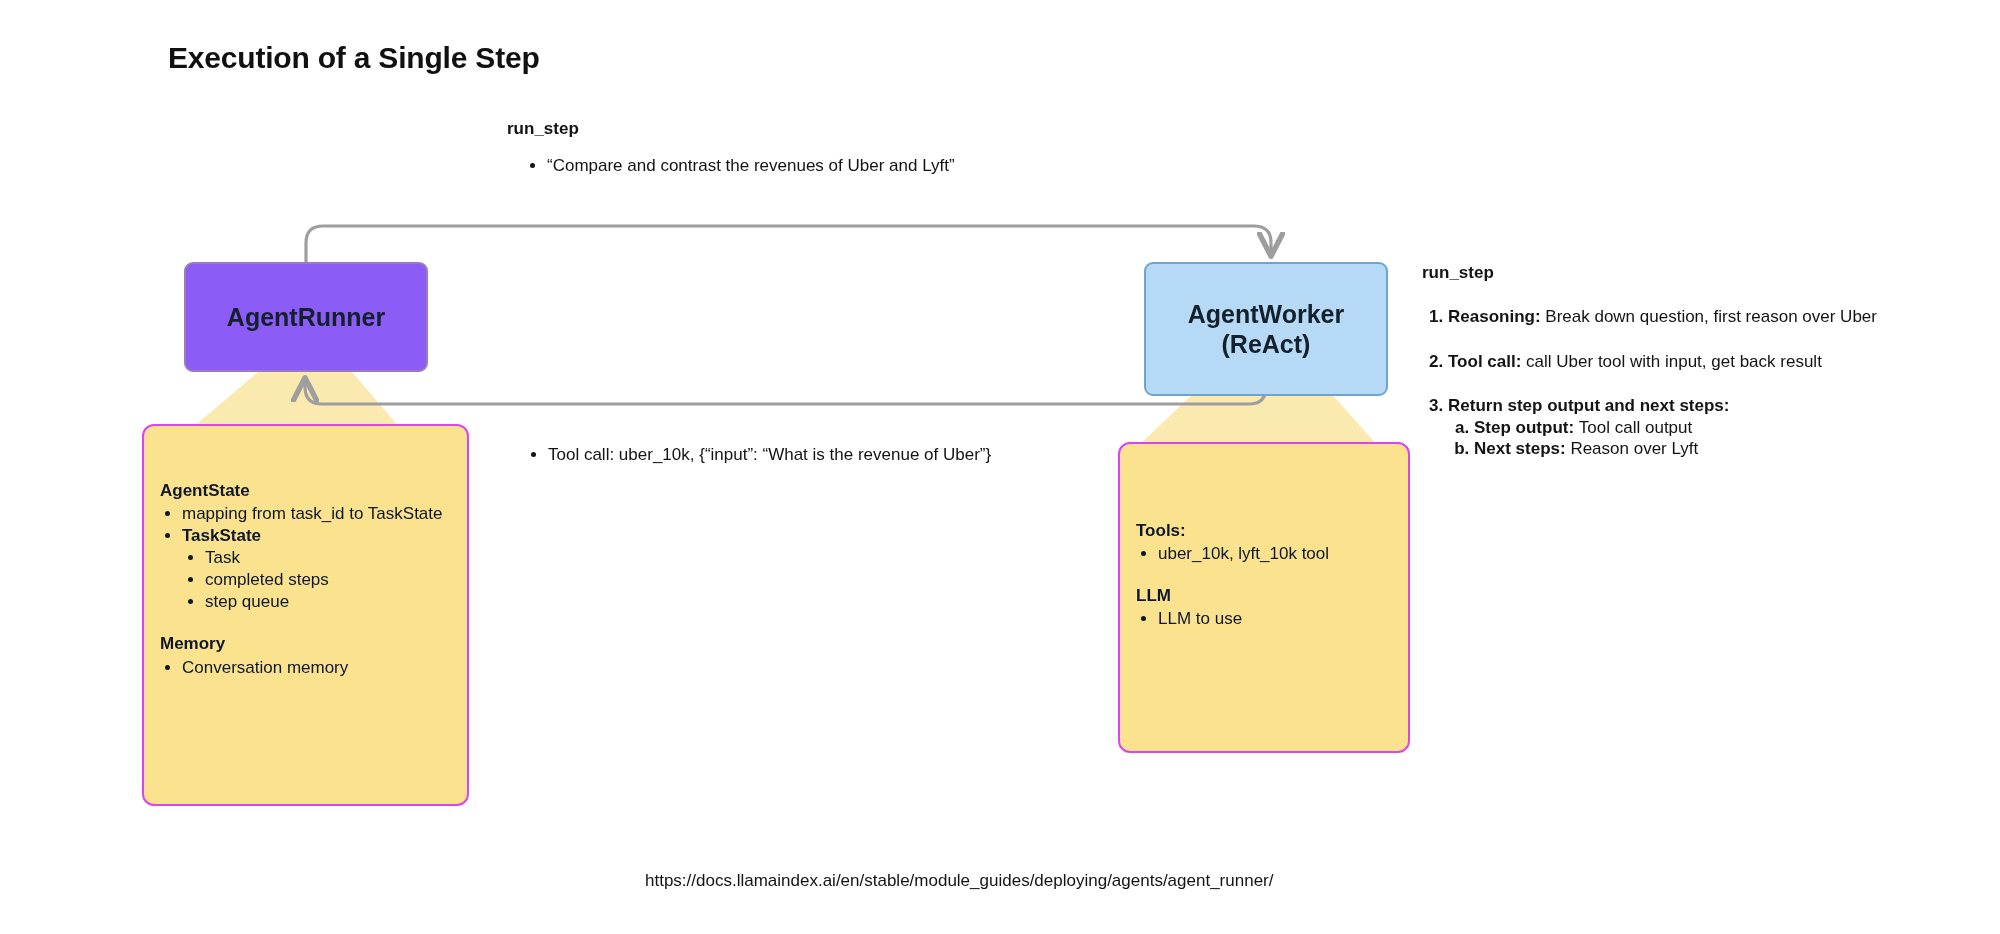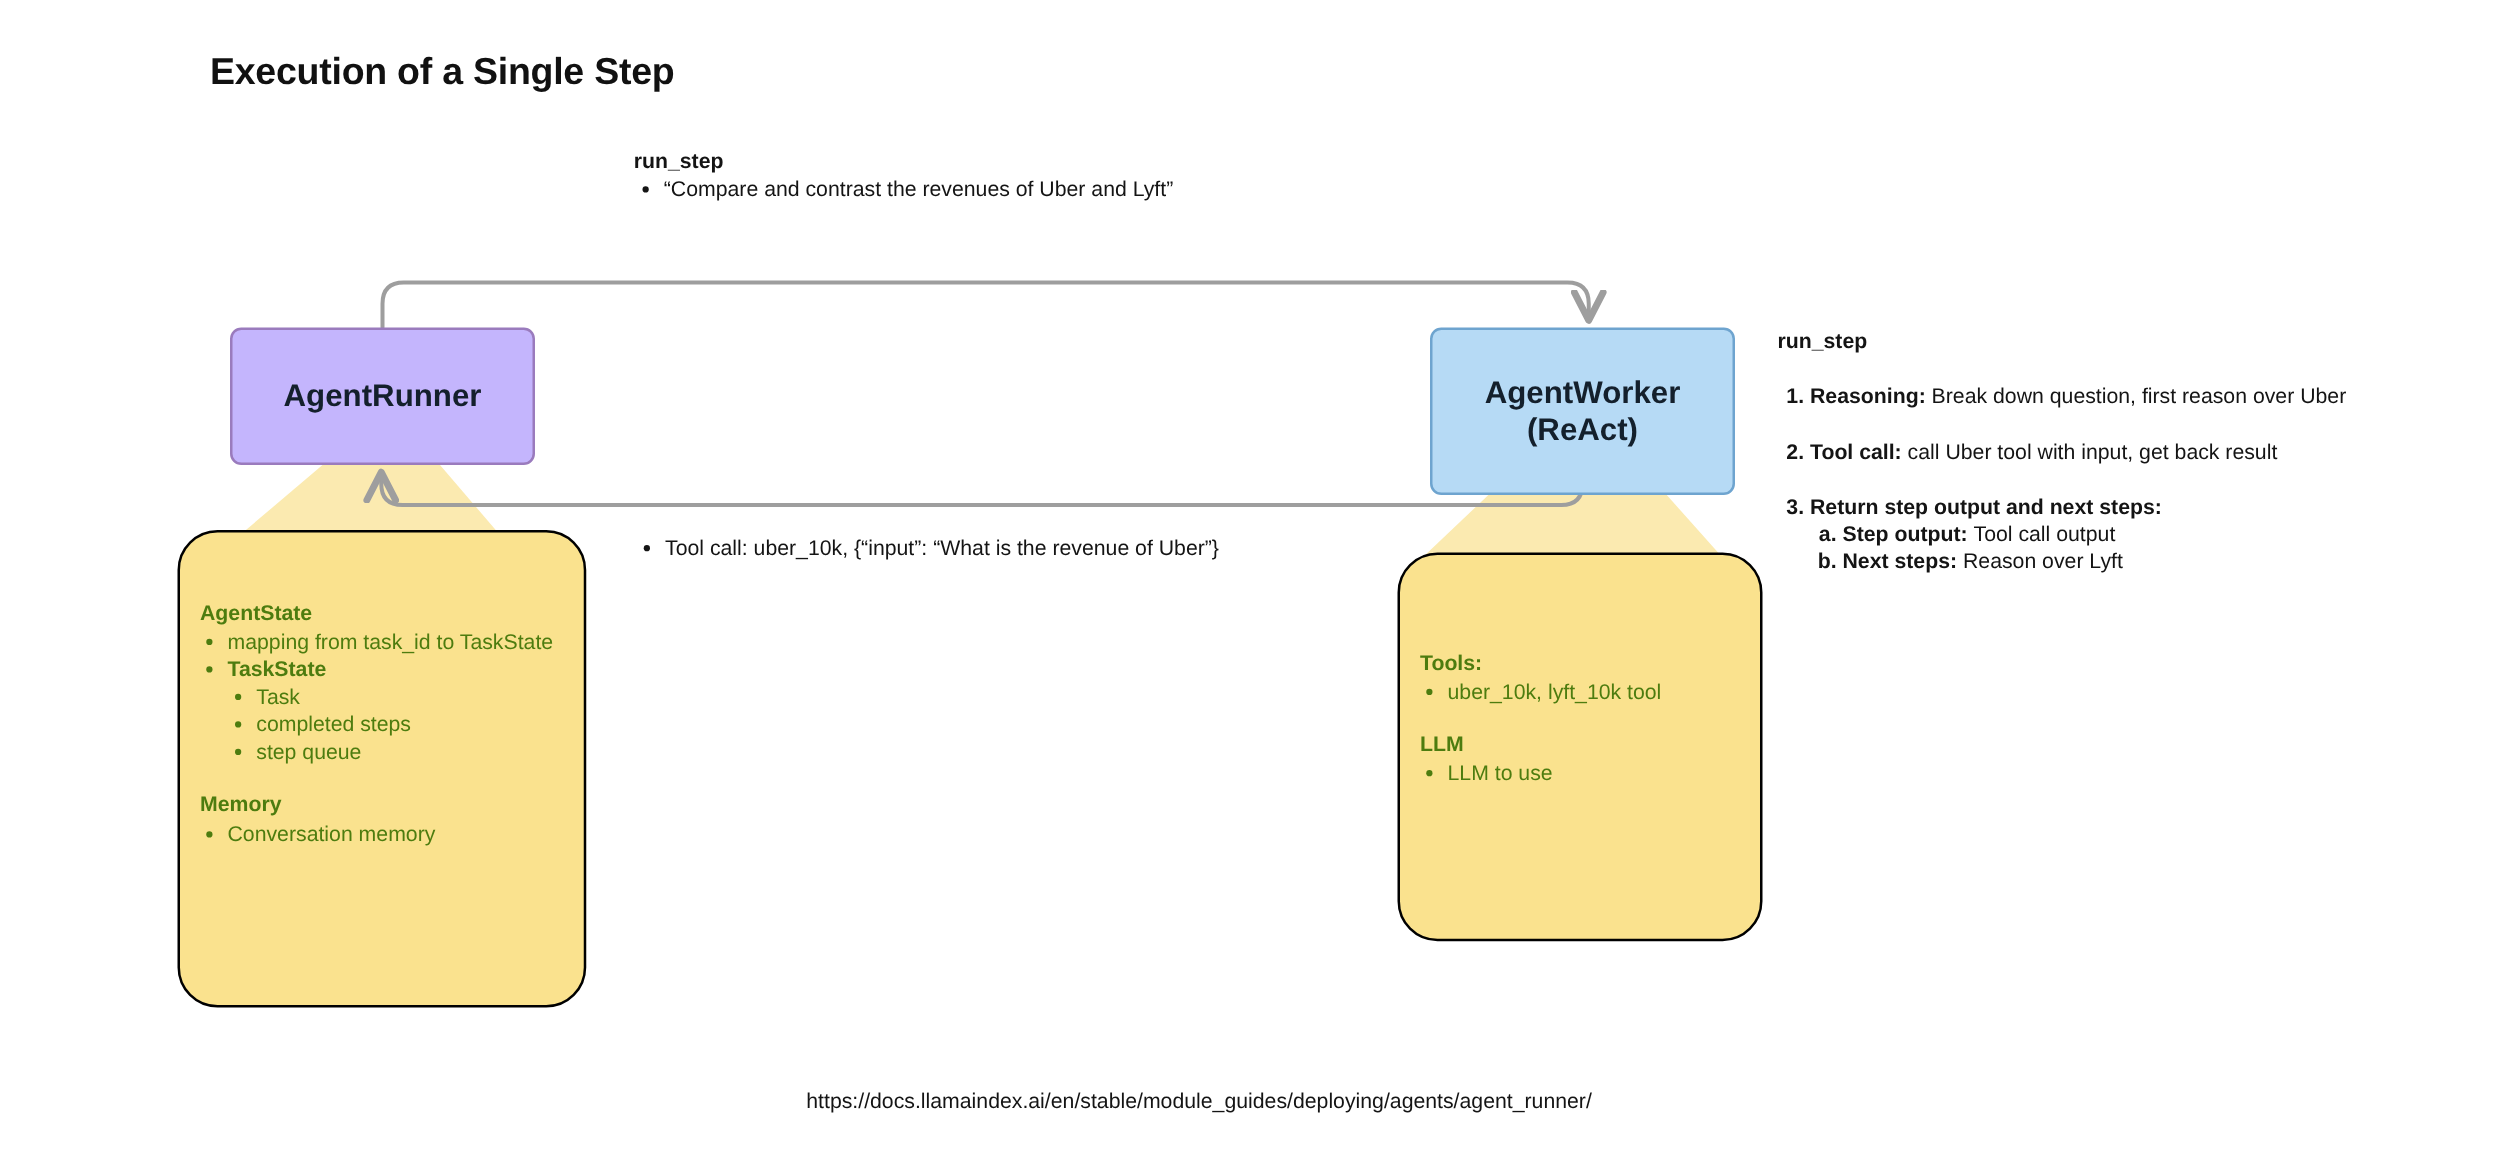--- a/index.html
+++ b/index.html
@@ -56,44 +56,44 @@
     text-align: center;
     font-weight: bold;
     color: #14202c;
     line-height: 1.2;
   }
   #node-agentrunner {
     left: 184px;
     top: 262px;
     width: 244px;
     height: 110px;
-    background: #c4b5fd;
+    background: #8b5cf6;
     border: 2px solid #9a7bbd;
     font-size: 25px;
   }
   #node-agentworker {
     left: 1144px;
     top: 262px;
     width: 244px;
     height: 134px;
     background: #b6daf5;
     border: 2px solid #6ea4cf;
     font-size: 25px;
   }
 
   
   .note-card {
     position: absolute;
     box-sizing: border-box;
     background: #fae28e;
-    border: 2px solid #000000;
-    border-radius: 32px;
+    border: 2px solid #d946ef;
+    border-radius: 12px;
     font-size: 17px;
     line-height: 1.24;
-    color: #4d7c0f;
+    color: #0f172a;
   }
   #note-agentstate {
     left: 142px;
     top: 424px;
     width: 327px;
     height: 382px;
     padding: 54px 20px 20px 16px;
   }
   #note-toolsllm {
     left: 1118px;
@@ -130,21 +130,21 @@
     line-height: 1.26;
     color: #141414;
   }
   .annot-title {
     font-weight: bold;
     font-size: 17px;
     margin-bottom: 2px;
   }
   .annot ul {
     list-style: disc;
-    margin: 0;
+    margin: 16px;
     padding-left: 24px;
   }
   .annot ol.num-list {
     list-style: decimal;
     margin: 0;
     padding-left: 26px;
     font-weight: bold;
   }
   .annot ol.num-list > li {
     margin-bottom: 1px;

